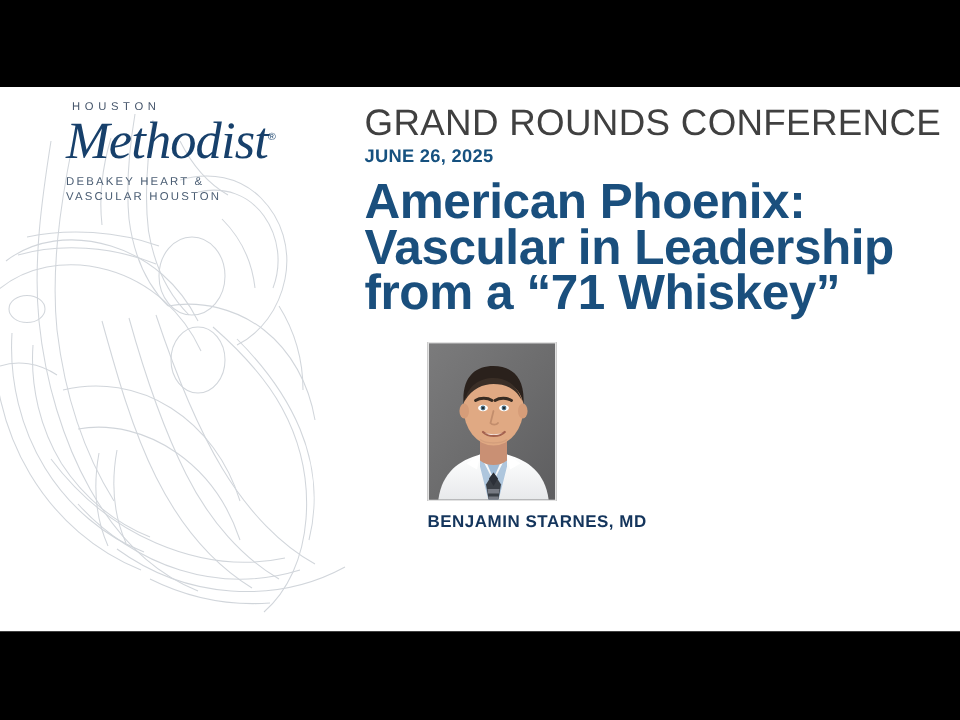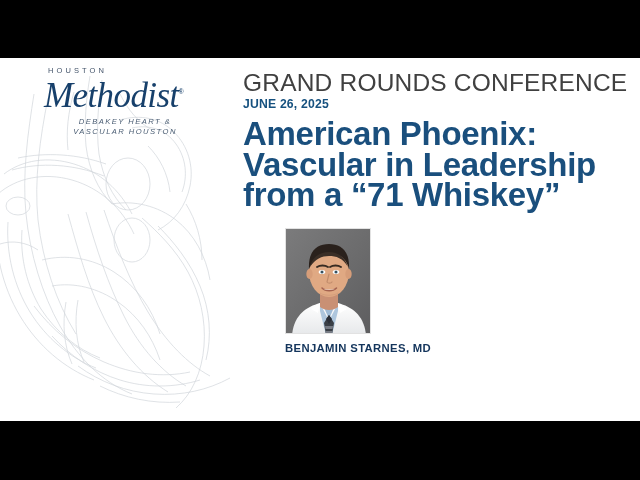--- a/index.html
+++ b/index.html
@@ -77,24 +77,23 @@
     font-size:7px;
     vertical-align:super;
     color:#17406b;
   }
   #logo-subtitle {
     font-family:"Liberation Sans", sans-serif;
     font-size:7.6px;
     line-height:10.5px;
     letter-spacing:1.45px;
     color:#4a5d73;
-    text-align:center;
+    text-align:left;
     margin-top:2px;
     margin-right:-2px;
-    font-style:italic;
   }
 
   
   #content {
     position:absolute;
     left:243px; top:0;
     width:390px; height:363px;
     z-index:10;
   }
 

